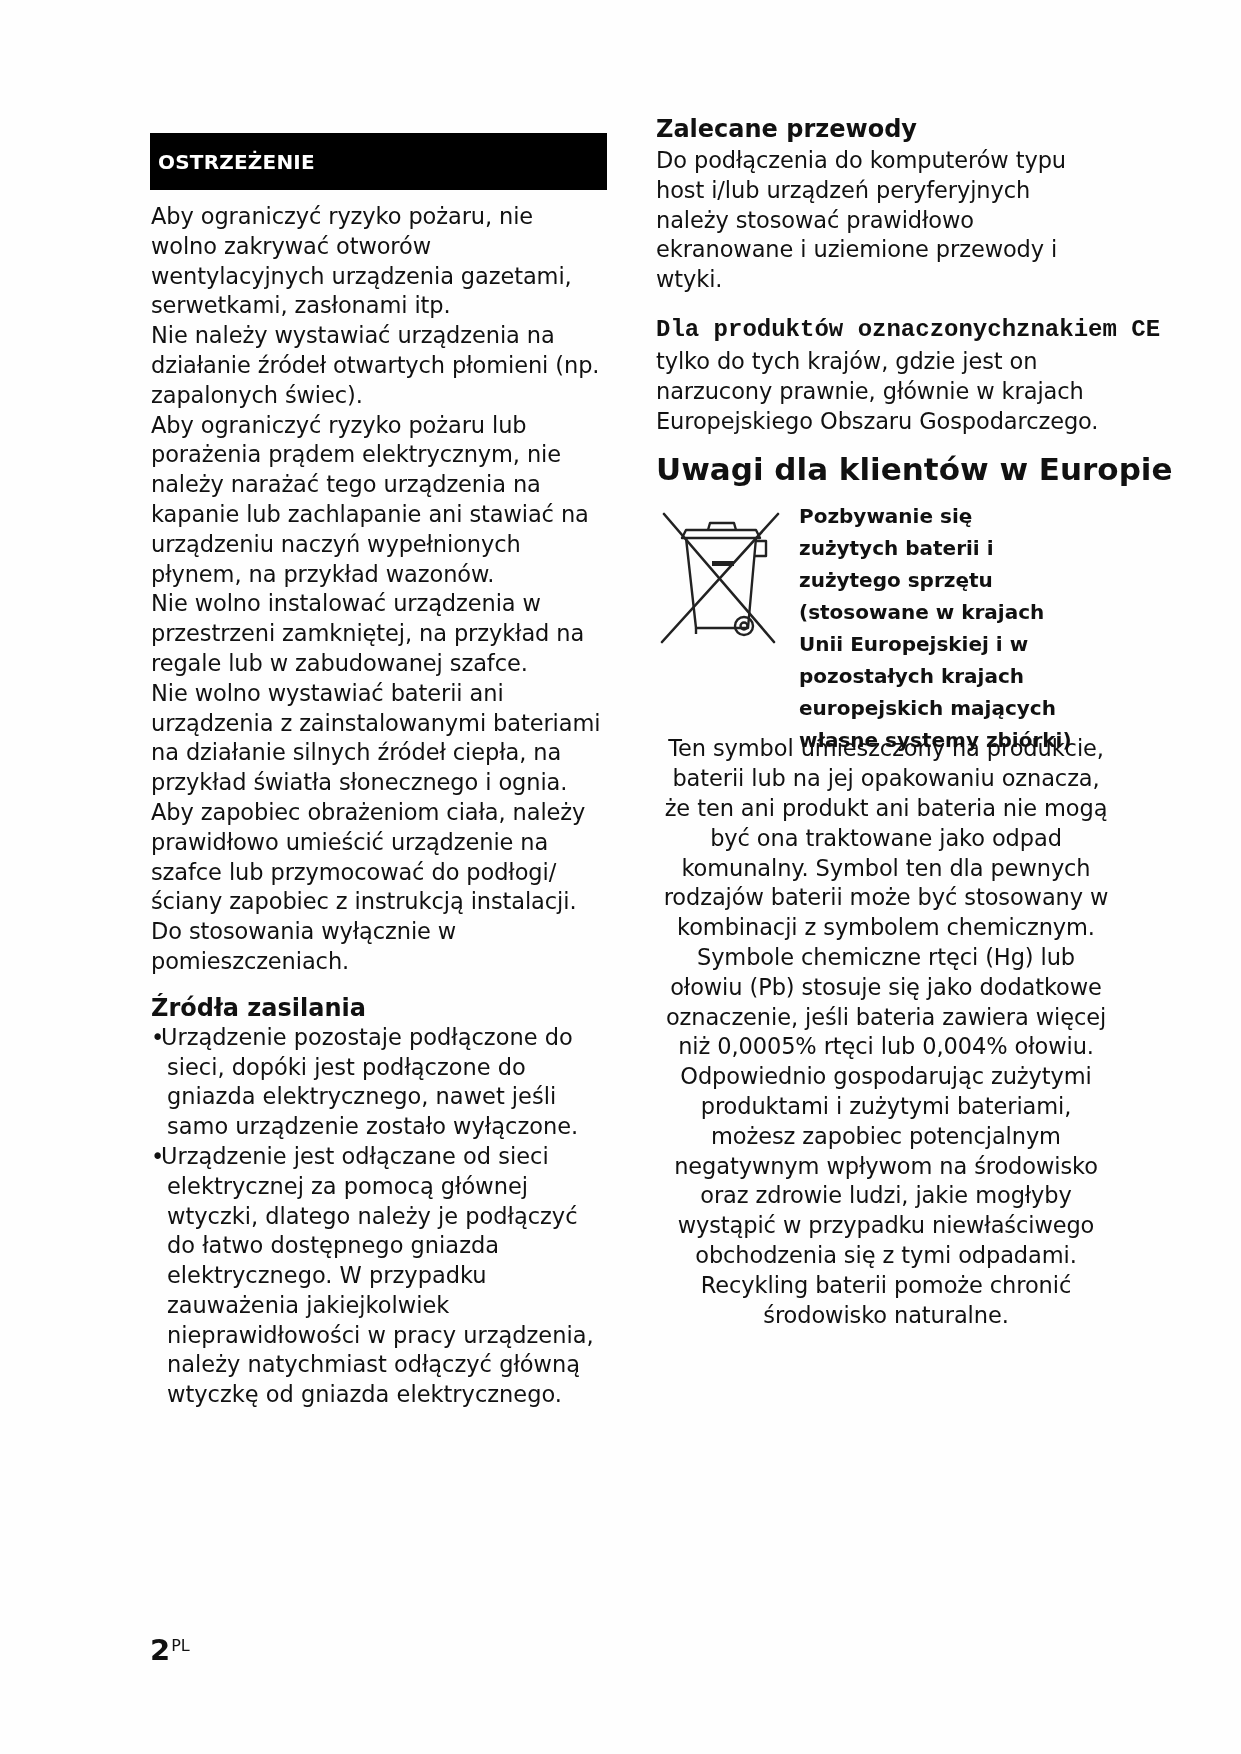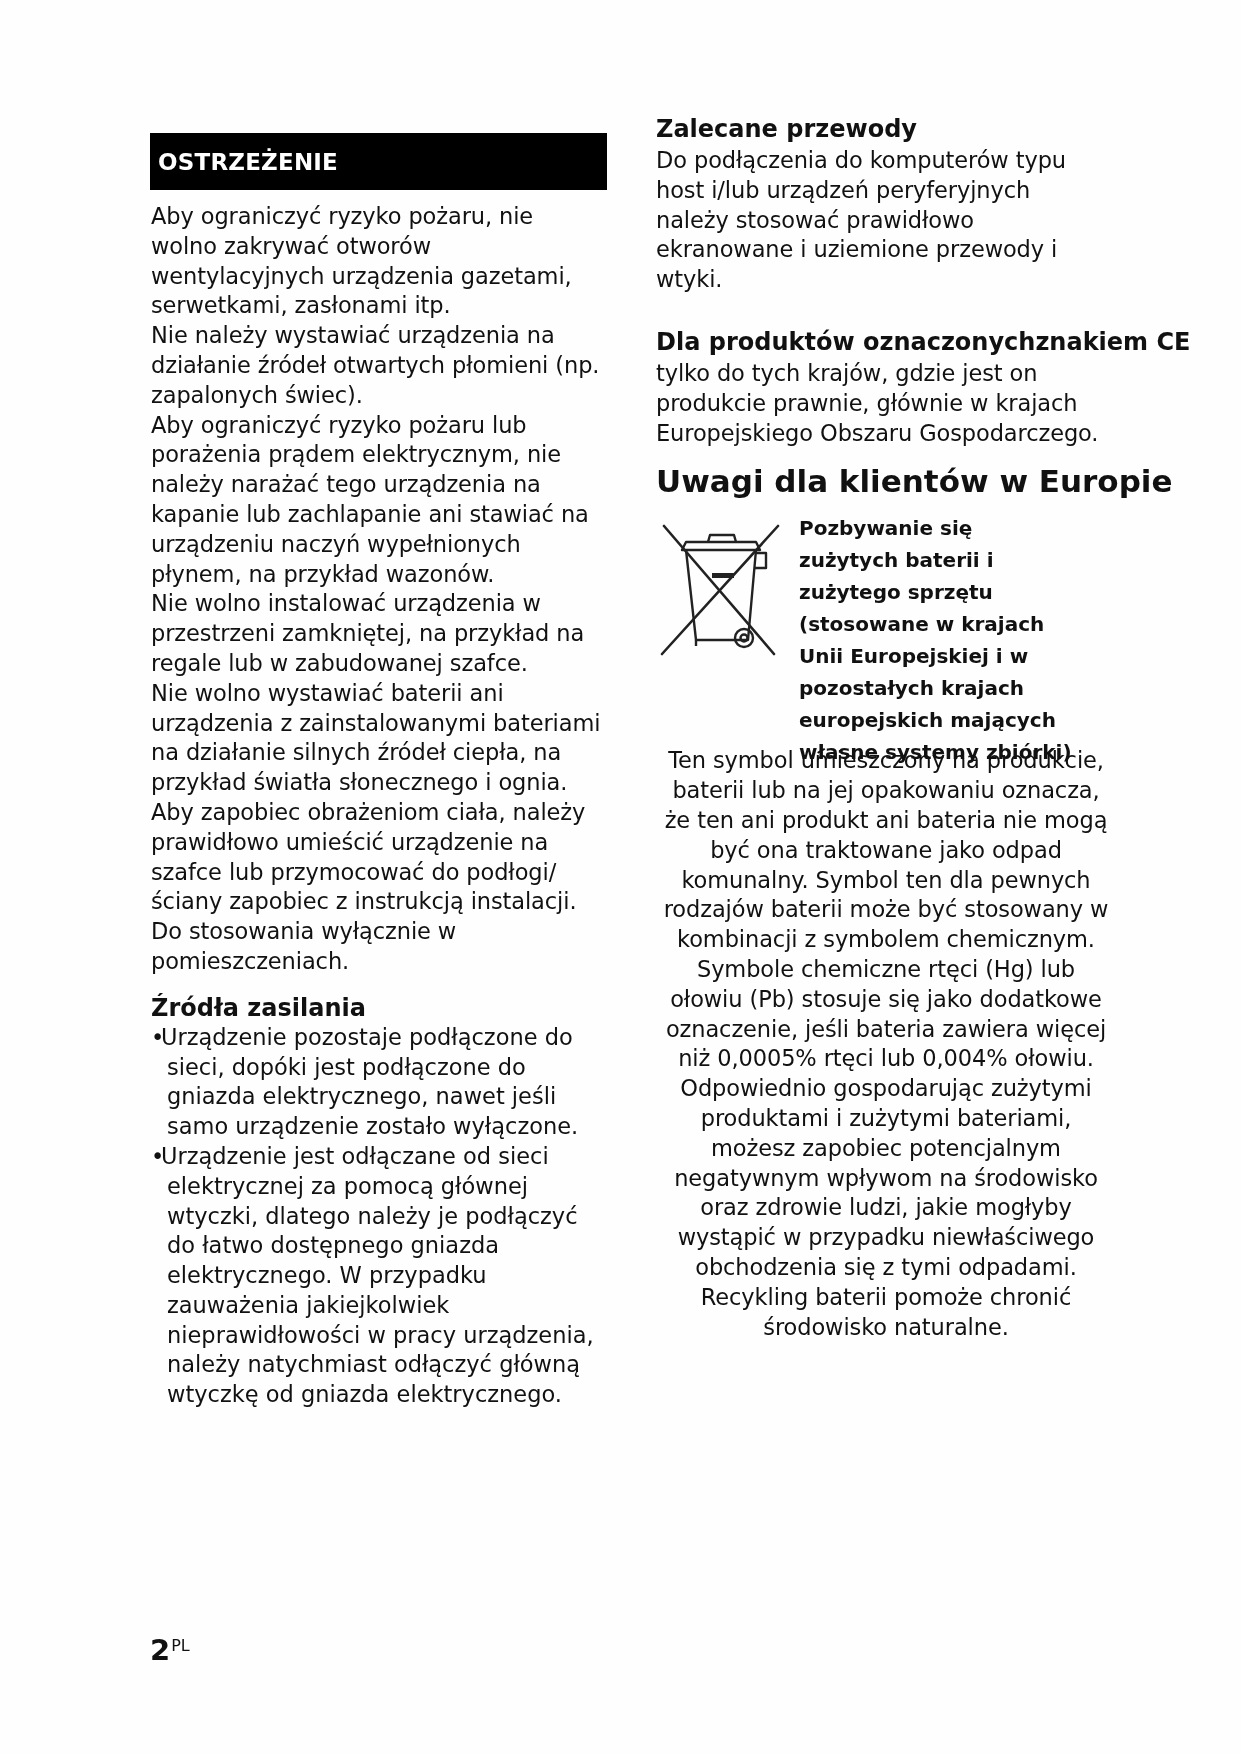--- a/index.html
+++ b/index.html
@@ -1,20 +1,20 @@
 <!DOCTYPE html>
 <html><head>
   <meta charset="utf-8">
   <style>
     html, body { margin: 0; padding: 0; background: #ffffff; }
     body { width: 1241px; height: 1754px; position: relative; overflow: hidden; color: #111; font-family: "DejaVu Sans", "Liberation Sans", sans-serif; }
     .page { position: absolute; left: 0; top: 0; width: 1241px; height: 1754px; background: #fefefe; }
     .col-left { position: absolute; left: 151px; top: 133px; width: 460px; }
     .col-right { position: absolute; left: 656px; top: 114px; width: 460px; }
-    .banner { background: #000; color: #fff; font-weight: bold; font-size: 23px; line-height: 34px; padding: 12px 8px 11px 8px; margin-left: -1px; width: 441px; letter-spacing: 0.2px; }
+    .banner { background: #000; color: #fff; font-weight: bold; font-size: 20px; line-height: 34px; padding: 12px 8px 11px 8px; margin-left: -1px; width: 441px; letter-spacing: 0.2px; }
     .para { font-size: 22.5px; line-height: 29.8px; margin: 0; letter-spacing: -0.1px; }
     .para .line { display: block; white-space: nowrap; }
     .h2 { font-weight: bold; font-size: 24px; line-height: 30px; margin: 0; white-space: nowrap; }
     .h2.big { font-size: 31px; }
     .bullet-list { margin: 0; padding: 0; list-style: none; }
     .bullet { font-size: 22.5px; line-height: 29.8px; position: relative; padding-left: 16px; }
     .bullet .dot { position: absolute; left: 0; top: 0; }
     .bullet .line { display: block; white-space: nowrap; }
     .bullet .line.first { margin-left: -6px; }
     .weee { position: relative; height: 240px; margin-top: 16px; }
@@ -89,24 +89,24 @@
   <div class="col-right">
     <h2 class="h2">Zalecane przewody</h2>
     <p class="para" id="cables-para" style="margin-top:2px;">
         <span class="line">Do podłączenia do komputerów typu</span>
         <span class="line">host i/lub urządzeń peryferyjnych</span>
         <span class="line">należy stosować prawidłowo</span>
         <span class="line">ekranowane i uziemione przewody i</span>
         <span class="line">wtyki.</span>
       </p>
 
-    <h2 class="h2" id="ce-heading" style="margin-top:32px;"><span class="line">Dla produktów oznaczonych</span><span class="line">znakiem CE</span></h2>
+    <h2 class="h2" id="ce-heading" style="margin-top:20px;font-family:Liberation Mono, monospace;"><span class="line">Dla produktów oznaczonych</span><span class="line">znakiem CE</span></h2>
     <p class="para" id="ce-para" style="margin-top:2px;">
         <span class="line">tylko do tych krajów, gdzie jest on</span>
-        <span class="line">produkcie prawnie, głównie w krajach</span>
+        <span class="line">narzucony prawnie, głównie w krajach</span>
         <span class="line">Europejskiego Obszaru Gospodarczego.</span>
       </p>
 
     <h2 class="h2 big" style="margin-top:18px;">Uwagi dla klientów w Europie</h2>
 
     <div class="weee">
       <svg class="weee-icon" viewBox="0 0 130 140" xmlns="http://www.w3.org/2000/svg">
         <g fill="none" stroke="#222" stroke-width="2.4" stroke-linejoin="round">
 
           <path d="M30 22 L100 22 L104 30 L26 30 Z"></path>

